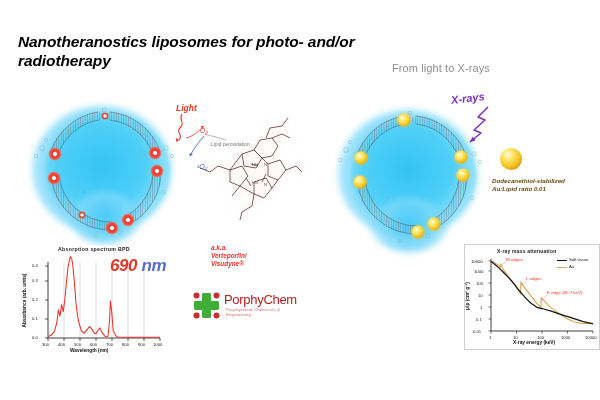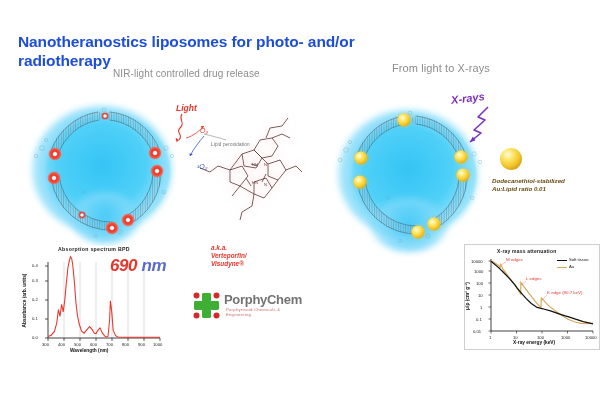--- a/index.html
+++ b/index.html
@@ -7,22 +7,23 @@
     width:600px;height:400px;
     background:#ffffff;
     font-family:"Liberation Sans", sans-serif;
     overflow:hidden;position:relative;
   }
   .stage{position:absolute;inset:0;}
 
   
   .title{
     position:absolute;left:18px;top:32px;width:370px;
-    color:#1d4ed8;font-weight:bold;font-size:15.5px;line-height:19px;
+    color:#000000;font-weight:bold;font-size:15.5px;line-height:19px;
     letter-spacing:-.1px;
+    font-style:italic;
   }
   .subtitle-left{
     position:absolute;left:113px;top:68px;
     color:#8d8d8d;font-size:10px;letter-spacing:.1px;
   }
   .subtitle-right{
     position:absolute;left:392px;top:62px;
     color:#8d8d8d;font-size:11px;letter-spacing:.1px;
   }
 
@@ -84,21 +85,21 @@
     line-height:8px;
   }
   .lbl-au{
     left:492px;top:177px;color:#6a4b12;font-size:6.2px;font-style:italic;font-weight:bold;
     line-height:8px;
   }
 
   
   .logo{position:absolute;left:192px;top:290px;width:104px;height:36px;}
   .logo-word{
-    position:absolute;left:32px;top:2px;font-size:13px;font-weight:bold;color:#737373;
+    position:absolute;left:32px;top:2px;font-size:13px;font-weight:normal;color:#b91c1c;
     letter-spacing:-.3px;
   }
   .logo-tag{
     position:absolute;left:34px;top:17px;font-size:4.2px;color:#cf6a6a;letter-spacing:.25px;
   }
 
   
   .chart{position:absolute;background:#fff;}
   .chart .ttl{position:absolute;font-weight:bold;color:#1b1b1b;white-space:nowrap;}
   .tick{position:absolute;font-size:4.2px;color:#222;white-space:nowrap;}
@@ -113,21 +114,20 @@
   .ann{position:absolute;font-size:4.4px;color:#e8342a;white-space:nowrap;}
   .leg{position:absolute;font-size:4.2px;color:#111;white-space:nowrap;}
   .legswatch{position:absolute;height:0;border-top-width:1.6px;border-top-style:solid;}
 </style>
 </head>
 <body>
 
 <div class="stage">
 
   <div class="title">Nanotheranostics liposomes for photo- and/or radiotherapy</div>
-  <div class="subtitle-left">NIR-light controlled drug release</div>
   <div class="subtitle-right">From light to X-rays</div>
 
   <div class="lipo" style="left:24px;top:96px;">
     <div class="lipo-blob" style="left:8px;top:10px;width:140px;height:128px;"></div>
     <div class="lipo-core"></div>
     <div class="lipo-blob" style="left:46px;top:96px;width:70px;height:52px;opacity:.85;"></div>
 
     <svg width="170" height="150">
       <defs>
         <pattern id="hatchL" width="2.4" height="2.4" patternUnits="userSpaceOnUse" patternTransform="rotate(0)">

